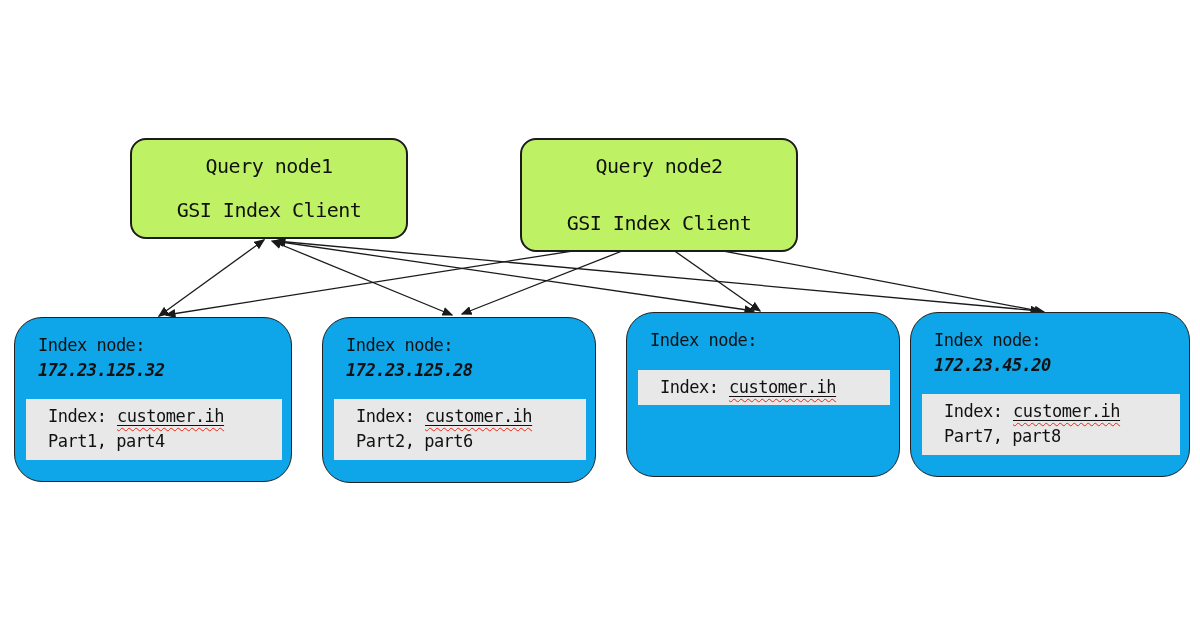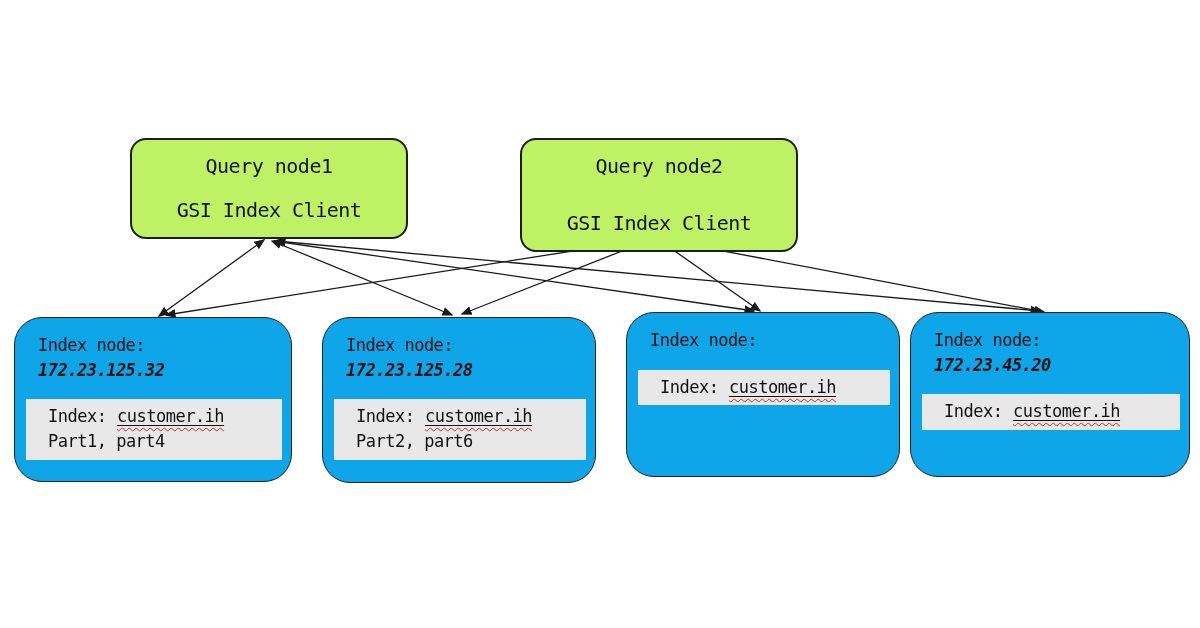--- a/index.html
+++ b/index.html
@@ -142,16 +142,17 @@
     </div>
   </div>
 
   <div class="inode" style="left:910px; top:312px; width:280px; height:165px;">
     <div class="head">
       <div>Index node:</div>
       <div class="ip">172.23.45.20</div>
     </div>
     <div class="hl">
       <div><span>Index: </span><span class="spellcheck iname"><span class="uline">customer.ih</span></span></div>
+      <div>Part7, part8</div>
     </div>
   </div>
 
 </div>
 
 </body></html>

